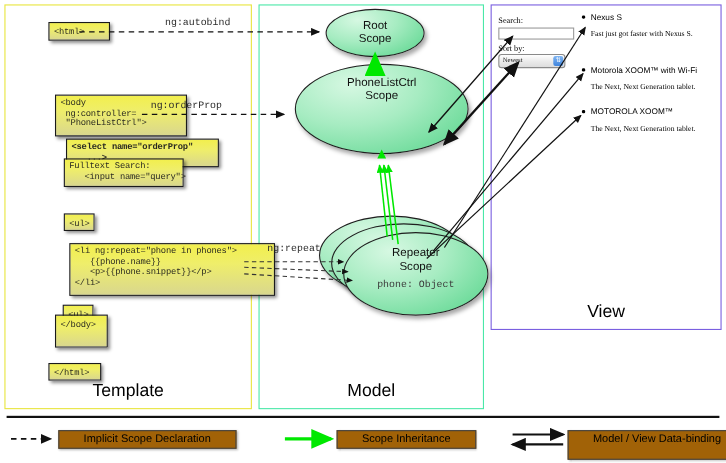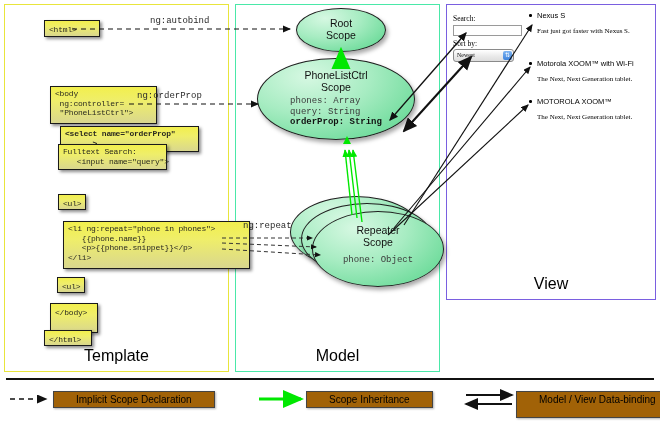--- a/index.html
+++ b/index.html
@@ -198,59 +198,54 @@
   </div>
   <div class="panel" id="panel-model" style="border-color: rgb(74, 232, 168);">
     <div class="panel-label">Model</div>
   </div>
   <div class="panel" id="panel-view" style="border-color: rgb(122, 95, 224);">
     <div class="panel-label">View</div>
   </div>
 
   <div class="codebox" style="left:14px; top:20px; width:56px; height:17px; line-height:13px;">&lt;html&gt;</div>
 
-  <div class="codebox" style="left:20px; top:86px; width:107px; height:38px;">&lt;body
+  <div class="codebox" style="left:20px; top:86px; width:120px; height:38px;">&lt;body
  ng:controller=
  "PhoneListCtrl"&gt;</div>
 
   <div class="codebox bold" style="left:30px; top:126px; width:139px; height:26px;">&lt;select name="orderProp"
    ...&gt;</div>
 
   <div class="codebox" style="left:28px; top:144px; width:109px; height:26px;">Fulltext Search:
    &lt;input name="query"&gt;</div>
 
   <div class="codebox" style="left:28px; top:194px; width:28px; height:16px; line-height:13px;">&lt;ul&gt;</div>
 
   <div class="codebox" style="left:33px; top:221px; width:187px; height:48px;">&lt;li ng:repeat="phone in phones"&gt;
    {{phone.name}}
    &lt;p&gt;{{phone.snippet}}&lt;/p&gt;
 &lt;/li&gt;</div>
 
   <div class="codebox" style="left:27px; top:277px; width:28px; height:16px; line-height:13px;">&lt;ul&gt;</div>
 
-  <div class="codebox" style="left:20px; top:303px; width:48px; height:30px; line-height:13px;">&lt;/body&gt;</div>
+  <div class="codebox" style="left:20px; top:286px; width:48px; height:30px; line-height:13px;">&lt;/body&gt;</div>
 
   <div class="codebox" style="left:14px; top:330px; width:48px; height:16px; line-height:13px;">&lt;/html&gt;</div>
 
   <div class="ellipse" style="left:296px; top:8px; width:90px; height:44px;">
     <div class="ell-title" style="margin-top:8px;">
       <span>Root</span><br>
       <span>Scope</span>
     </div>
   </div>
 
-  <div class="ellipse" style="left:257px; top:58px; width:158px; height:82px;">
+  <div class="ellipse" style="left:268px; top:58px; width:158px; height:82px;">
     <div class="ell-title" style="margin-top:10px;">
       <span>PhoneListCtrl</span><br>
       <span>Scope</span>
-    </div>
-    <div class="ell-props" style="margin-top:3px;">
-      <div>phones: Array</div>
-      <div>query: String</div>
-      <div><b>orderProp: String</b></div>
     </div>
   </div>
 
   <div class="ellipse" style="left:290px; top:196px; width:132px; height:72px;"></div>
   <div class="ellipse" style="left:301px; top:203px; width:132px; height:72px;"></div>
   <div class="ellipse" style="left:312px; top:211px; width:132px; height:76px;">
     <div class="ell-title" style="margin-top:12px;">
       <span>Repeater</span><br>
       <span>Scope</span>
     </div>

